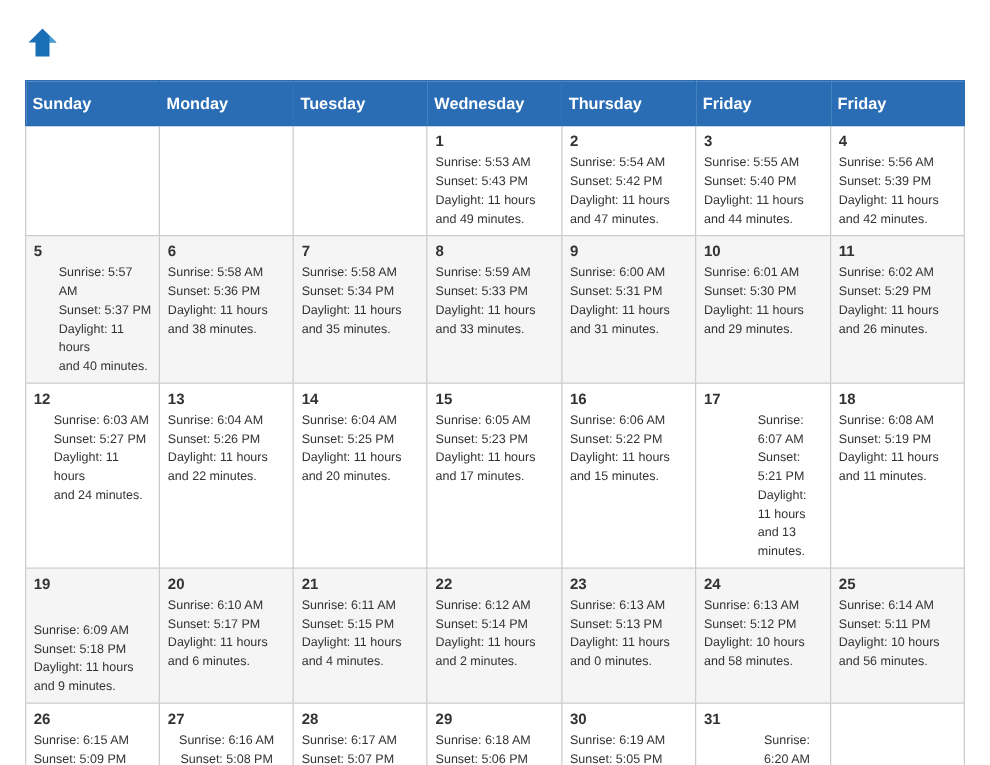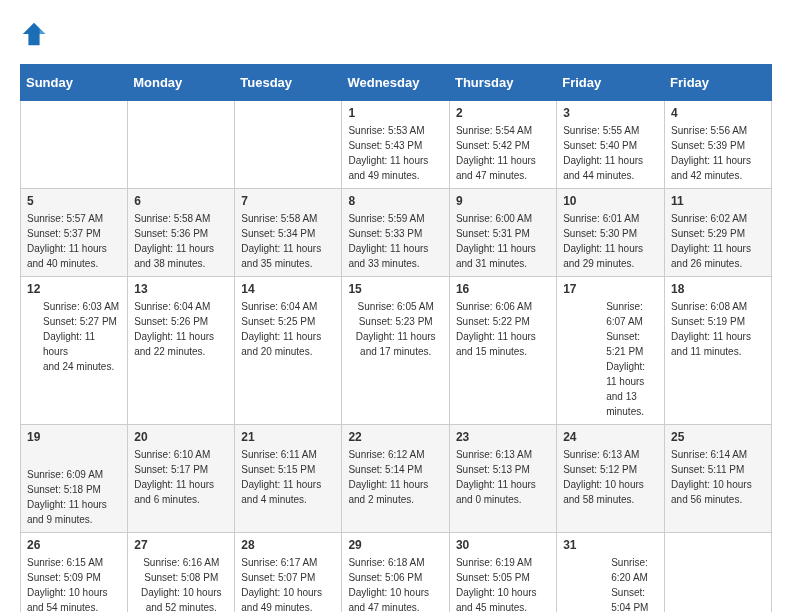--- a/index.html
+++ b/index.html
@@ -156,21 +156,21 @@
           <div class="day-num">4</div>
           <div class="day-info" style="white-space: pre-line;">Sunrise: 5:56 AM
 Sunset: 5:39 PM
 Daylight: 11 hours
 and 42 minutes.</div>
         </td>
       </tr>
       <tr class="row2">
         <td>
           <div class="day-num">5</div>
-          <div class="day-info" style="white-space: pre-line;">Sunrise: 5:57 AM
+          <div class="day-info" style="white-space: pre-line; margin-left: 20px;">Sunrise: 5:57 AM
 Sunset: 5:37 PM
 Daylight: 11 hours
 and 40 minutes.</div>
         </td>
         <td>
           <div class="day-num">6</div>
           <div class="day-info" style="white-space: pre-line;">Sunrise: 5:58 AM
 Sunset: 5:36 PM
 Daylight: 11 hours
 and 38 minutes.</div>
@@ -228,21 +228,21 @@
         </td>
         <td>
           <div class="day-num">14</div>
           <div class="day-info" style="white-space: pre-line;">Sunrise: 6:04 AM
 Sunset: 5:25 PM
 Daylight: 11 hours
 and 20 minutes.</div>
         </td>
         <td>
           <div class="day-num">15</div>
-          <div class="day-info" style="white-space: pre-line; text-align: center;">Sunrise: 6:05 AM
+          <div class="day-info" style="white-space: pre-line;">Sunrise: 6:05 AM
 Sunset: 5:23 PM
 Daylight: 11 hours
 and 17 minutes.</div>
         </td>
         <td>
           <div class="day-num">16</div>
           <div class="day-info" style="white-space: pre-line;">Sunrise: 6:06 AM
 Sunset: 5:22 PM
 Daylight: 11 hours
 and 15 minutes.</div>

